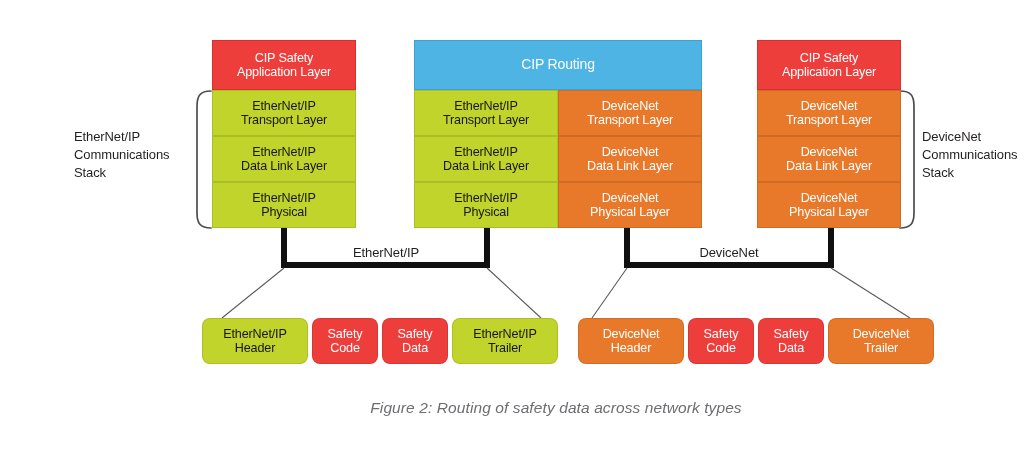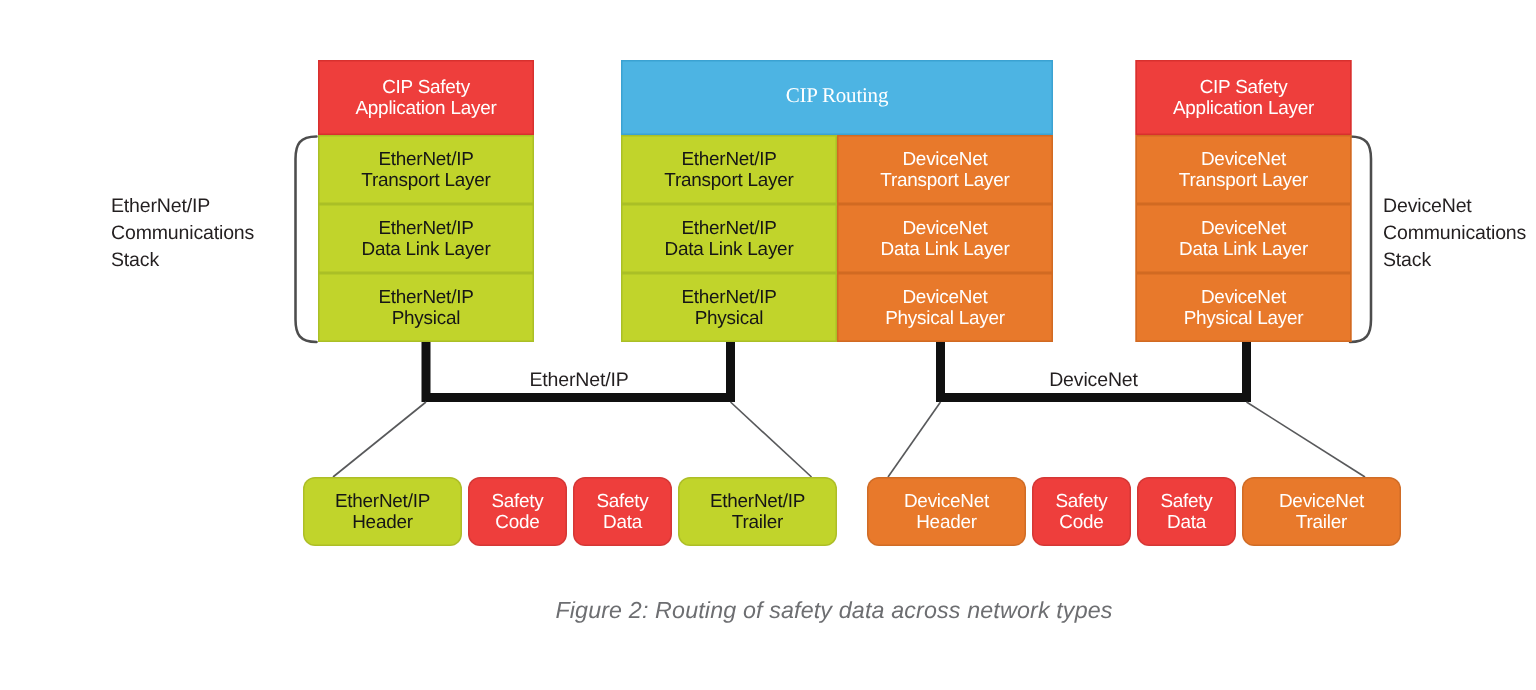--- a/index.html
+++ b/index.html
@@ -132,21 +132,21 @@
       <span class="ln">Data Link Layer</span>
     </div>
 
     <div class="layer c-green" style="left:168px; top:182px; width:144px; height:46px;">
       <span class="ln">EtherNet/IP</span>
       <span class="ln">Physical</span>
     </div>
   </div>
 
   <div>
-    <div class="layer c-blue" style="left:370px; top:40px; width:288px; height:50px; font-size:14px;font-family:Liberation Serif, serif;">
+    <div class="layer c-blue" style="left:370px; top:40px; width:288px; height:50px; font-size:14px;">
       <span class="ln">CIP Routing</span>
     </div>
 
     <div class="layer c-green" style="left:370px; top:90px; width:144px; height:46px;">
       <span class="ln">EtherNet/IP</span>
       <span class="ln">Transport Layer</span>
     </div>
     <div class="layer c-green" style="left:370px; top:136px; width:144px; height:46px;">
       <span class="ln">EtherNet/IP</span>
       <span class="ln">Data Link Layer</span>

